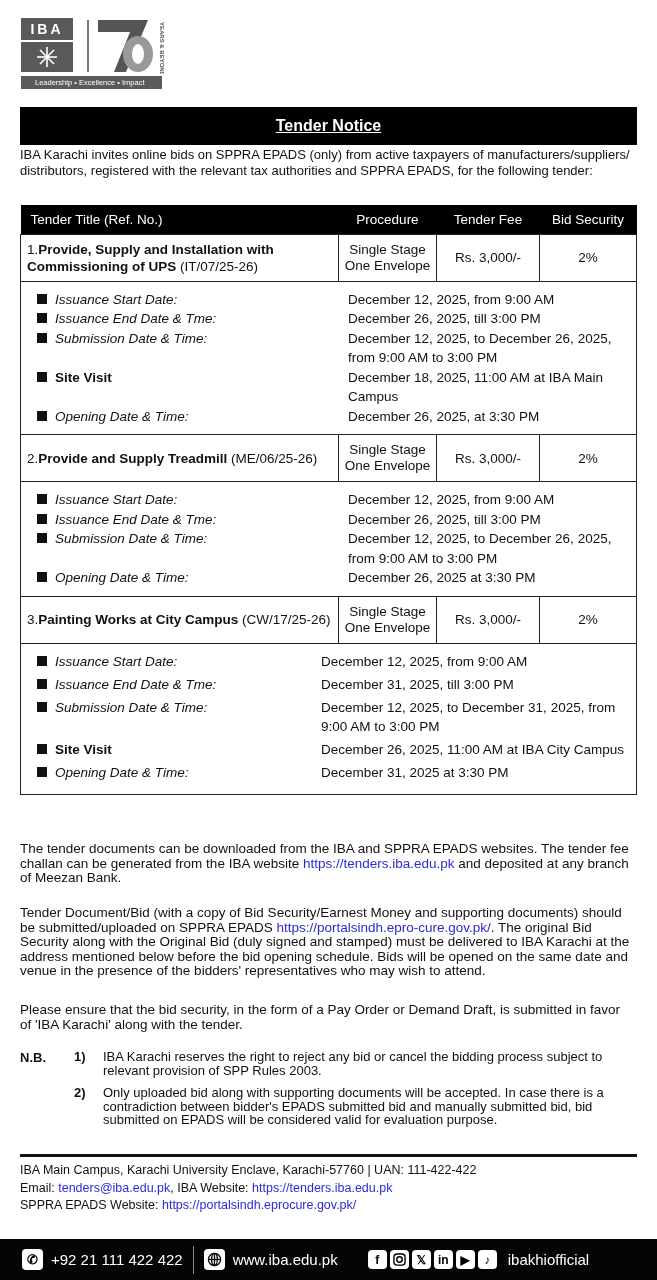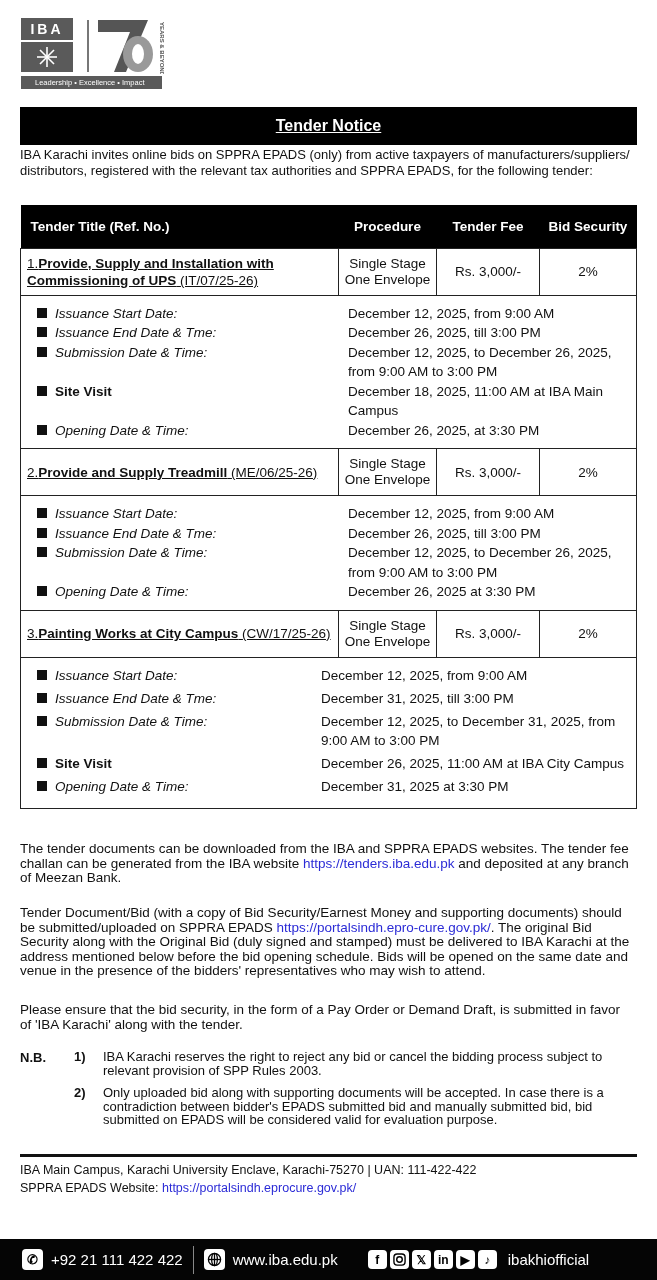--- a/index.html
+++ b/index.html
@@ -15,24 +15,24 @@
   .logo .tagline { position: absolute; left: 0; top: 58px; width: 141px; height: 13px; background: #5a5a5a; color: #fff; font-size: 7.5px; line-height: 13px; padding-left: 14px; white-space: nowrap; }
 
   
   .title-bar { position: absolute; left: 20px; top: 107px; width: 617px; height: 38px; background: #000; color: #fff; text-align: center; }
   .title-bar span { font-size: 16px; font-weight: bold; text-decoration: underline; line-height: 38px; }
 
   .intro { position: absolute; left: 20px; top: 147px; width: 625px; font-size: 13px; line-height: 16px; }
 
   
   .tender-table { position: absolute; left: 20px; top: 205px; width: 617px; border-collapse: collapse; font-size: 13.5px; }
-  .tender-table th { background: #000; color: #fff; font-weight: bold; height: 43px; font-size: 13.5px; }
+  .tender-table th { background: #000; color: #fff; font-weight: normal; height: 29px; font-size: 13.5px; }
   .tender-table th.c1 { text-align: left; padding-left: 10px; }
   .tender-table td { border: 1px solid #222; vertical-align: middle; }
-  .tender-table td.title-cell { padding: 4px 6px; line-height: 17px; text-decoration: underline; }
+  .tender-table td.title-cell { padding: 4px 6px; line-height: 17px; }
   .tender-table td.proc-cell { text-align: center; line-height: 16px; width: 98px; font-size: 13.5px; }
   .tender-table td.fee-cell { text-align: center; width: 103px; }
   .tender-table td.sec-cell { text-align: center; width: 97px; }
   .tender-table tr.head-row td { height: 47px; }
   .tender-table td.details-cell { padding: 8px 0 8px 16px; }
 
   .details { width: 100%; font-size: 13.5px; }
   .drow { display: flex; line-height: 19.5px; }
   .drow .lbl { width: 311px; display: flex; align-items: flex-start; }
   .drow .lbl .sq { display: inline-block; width: 10px; height: 10px; background: #111; margin: 4px 8px 0 0; flex-shrink: 0; }
@@ -268,21 +268,24 @@
   </div>
   <div class="nb-item" style="top:36px;">
     <span class="num">2)</span>
     <span>Only uploaded bid along with supporting documents will be accepted. In case there is a contradiction between bidder's EPADS submitted bid and manually submitted bid, bid submitted on EPADS will be considered valid for evaluation purpose.</span>
   </div>
 </div>
 
 <div class="rule"></div>
 
 <div class="contact">
-  <div>IBA Main Campus, Karachi University Enclave, Karachi-75270  |  UAN: 111-422-422</div>
+  <div>IBA Main Campus, Karachi University Enclave, Karachi-57760  |  UAN: 111-422-422</div>
+  <div>
+    <span>Email: </span><a class="link">tenders@iba.edu.pk</a><span>, IBA Website: </span><a class="link">https://tenders.iba.edu.pk</a>
+  </div>
   <div>
     <span>SPPRA EPADS Website: </span><a class="link">https://portalsindh.eprocure.gov.pk/</a>
   </div>
 </div>
 
 <div class="footer">
   <span class="ibox">✆</span>
   <span class="txt">+92 21 111 422 422</span>
   <span class="sep"></span>
   <span class="ibox">

